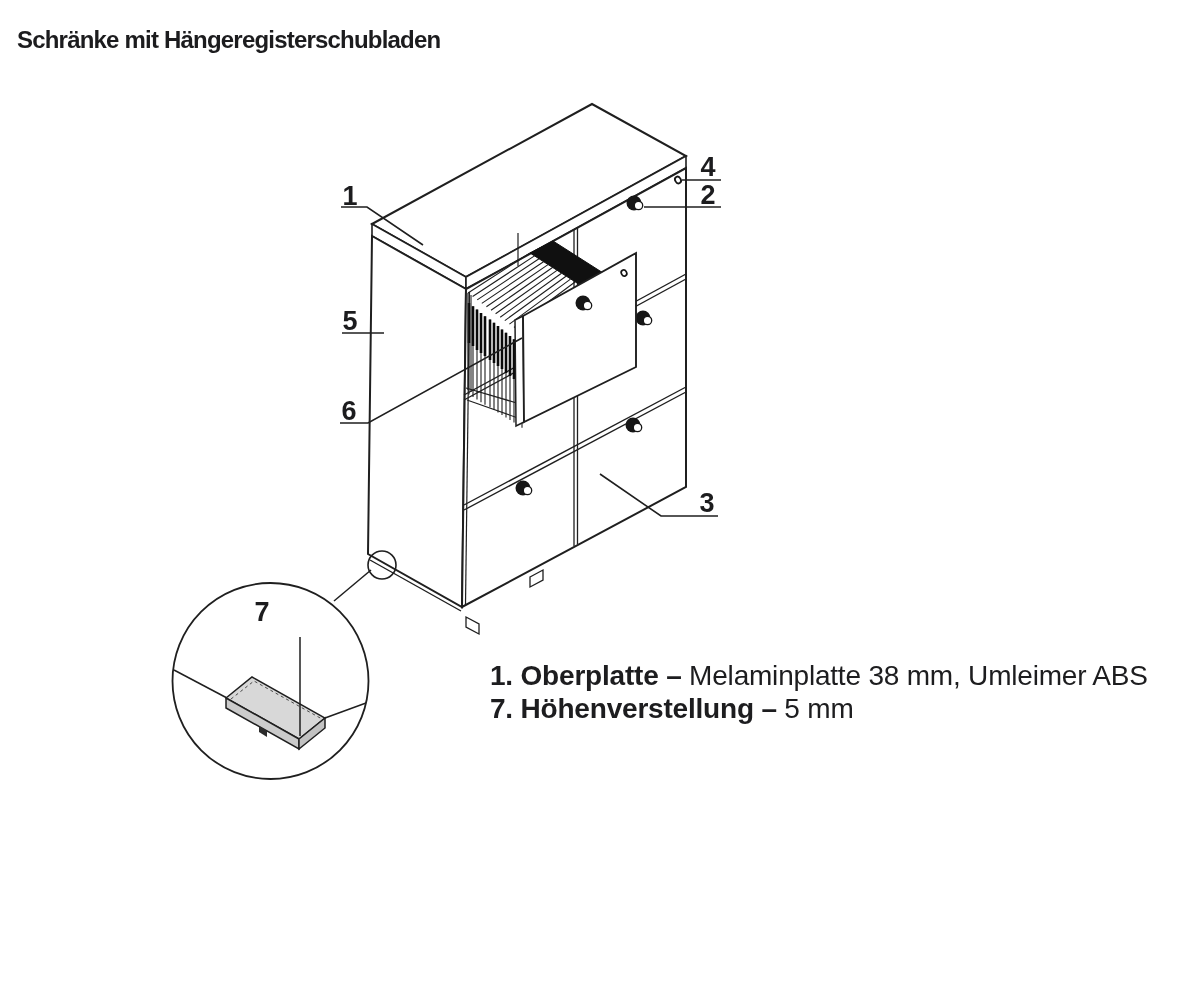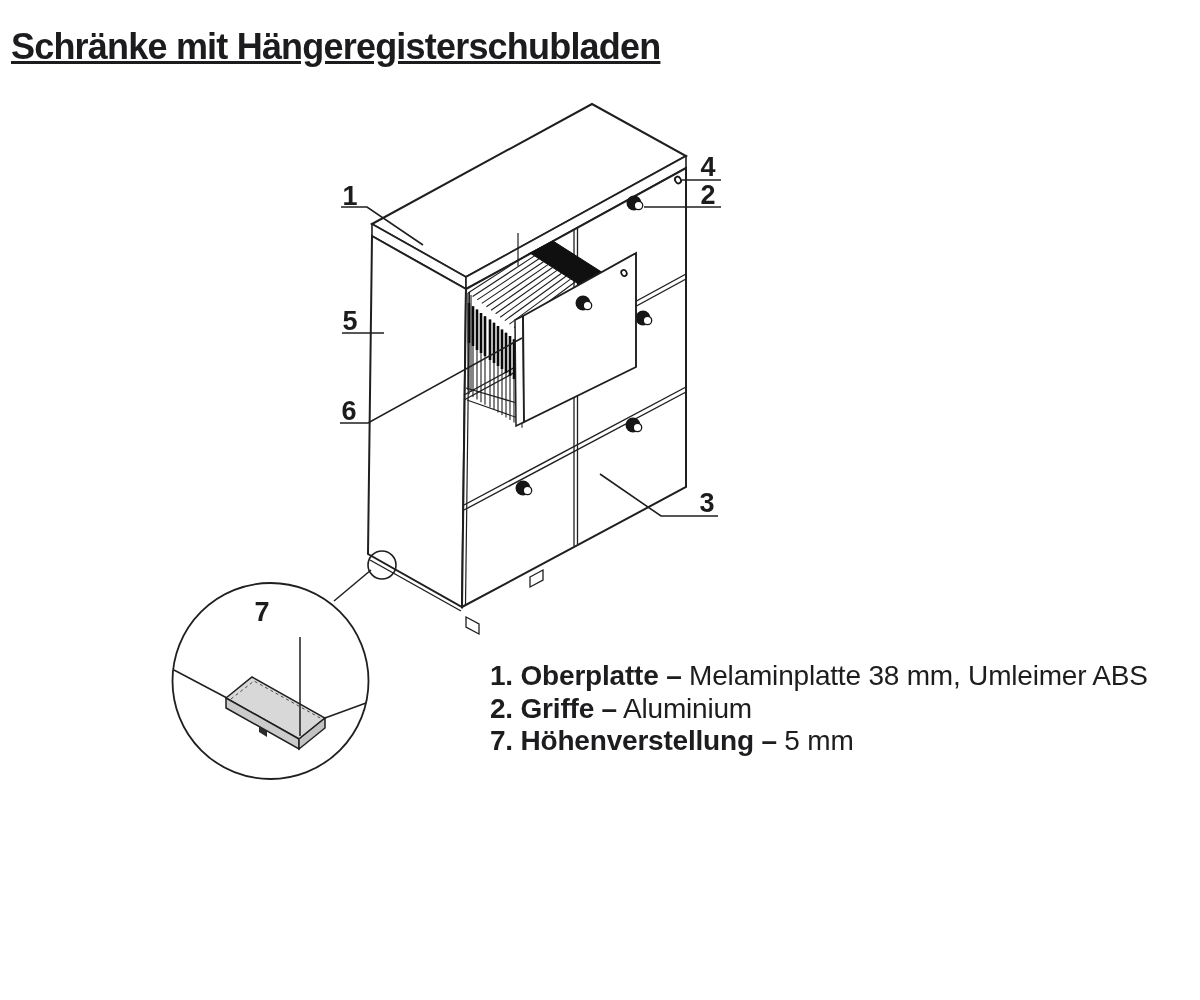--- a/index.html
+++ b/index.html
@@ -6,27 +6,26 @@
   body {
     width: 1200px; height: 1000px;
     background: #ffffff;
     font-family: "Liberation Sans", sans-serif;
     color: #1c1c1e;
     position: relative;
     overflow: hidden;
   }
   .page-title {
     position: absolute;
-    left: 11px; top: 26px;
-    font-size: 36px;
+    left: 17px; top: 26px;
+    font-size: 24px;
     font-weight: bold;
     letter-spacing: -0.8px;
     color: #1c1c1e;
     white-space: nowrap;
-    text-decoration: underline;
   }
   svg.diagram {
     position: absolute;
     left: 0; top: 0;
     width: 1200px; height: 1000px;
   }
   svg .ln   { stroke: #1f1f1f; fill: none; }
   svg .face { fill: #ffffff; stroke: #1f1f1f; }
   svg text.callout {
     font-family: "Liberation Sans", sans-serif;
@@ -178,20 +177,16 @@
     <text class="callout" x="262" y="621">7</text>
   </g>
 </svg>
 
 <div class="legend">
   <div class="legend-item">
     <span class="term">1. Oberplatte –</span>
     <span class="desc">Melaminplatte 38 mm, Umleimer ABS</span>
   </div>
   <div class="legend-item">
-    <span class="term">2. Griffe –</span>
-    <span class="desc">Aluminium</span>
-  </div>
-  <div class="legend-item">
     <span class="term">7. Höhenverstellung –</span>
     <span class="desc">5 mm</span>
   </div>
 </div>
 
 </body></html>

